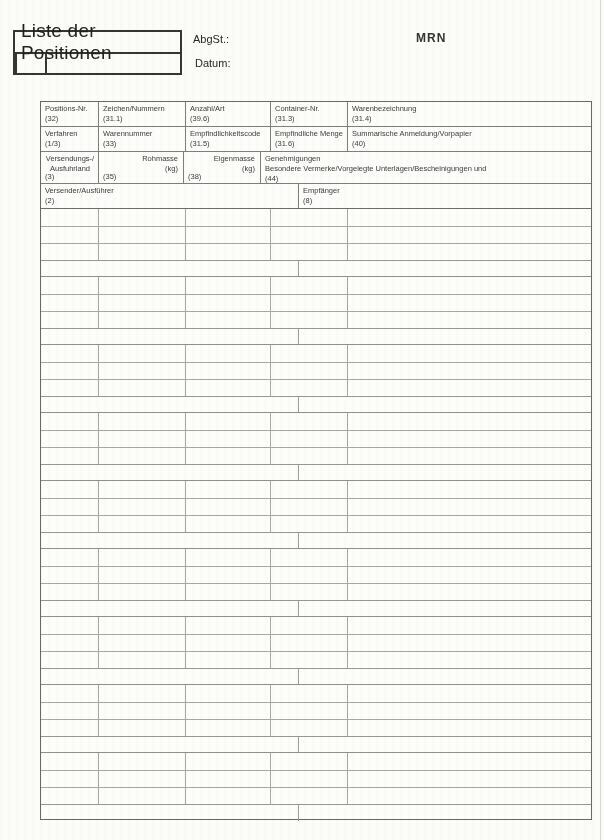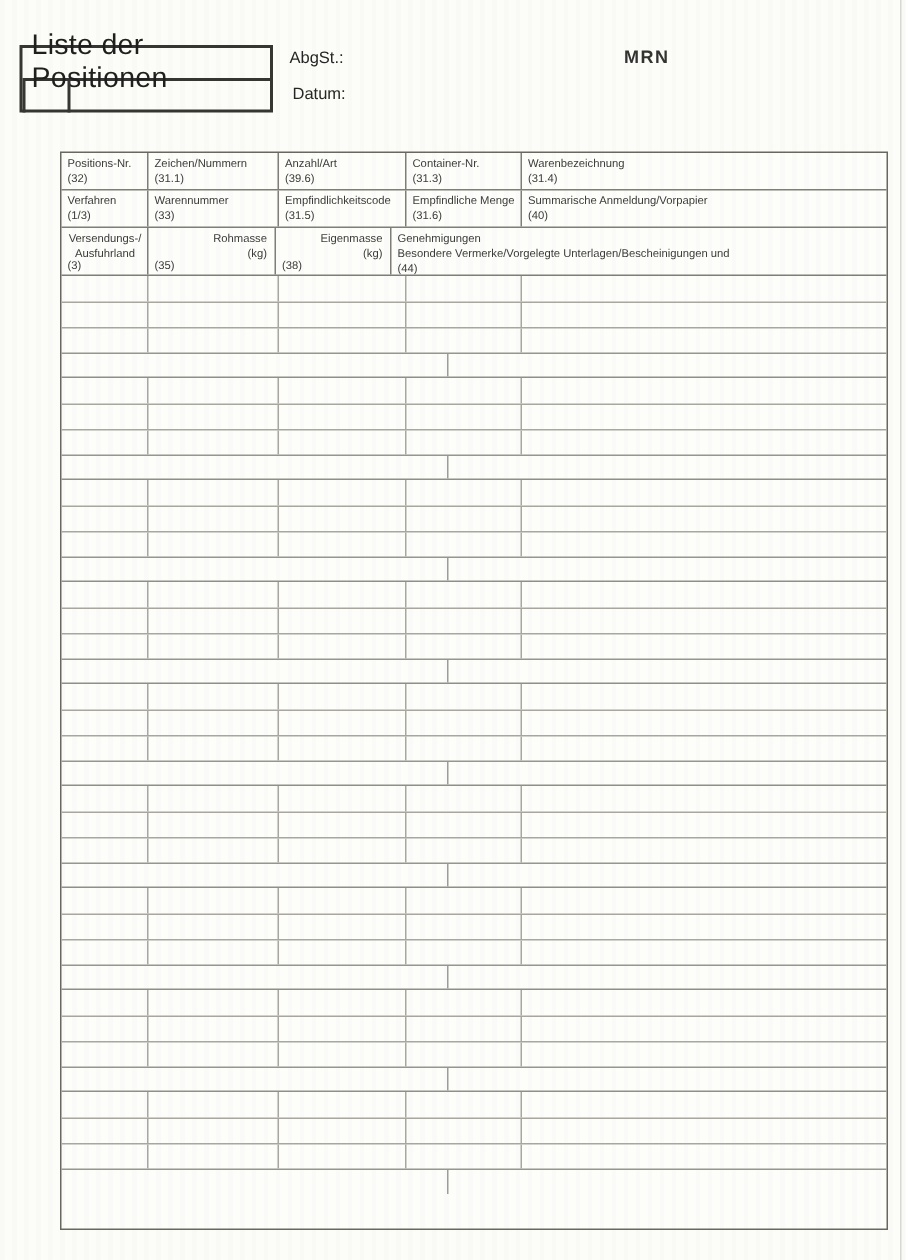--- a/index.html
+++ b/index.html
@@ -155,20 +155,30 @@
         <div>(kg)</div>
         <span class="code-bl">(38)</span>
       </div>
       <div class="hcell grow">
         <div>Genehmigungen</div>
         <div>Besondere Vermerke/Vorgelegte Unterlagen/Bescheinigungen und</div>
         <div>(44)</div>
       </div>
     </div>
 
+    <div class="hrow hr4">
+      <div class="hcell wd1">
+        <div>Versender/Ausführer</div>
+        <div>(2)</div>
+      </div>
+      <div class="hcell grow">
+        <div>Empfänger</div>
+        <div>(8)</div>
+      </div>
+    </div>
 
     <div class="tbody">
         <div class="item-block">
           <div class="brow brow-a">
             <div class="bcell" style="width: 58px;"></div>
             <div class="bcell" style="width: 87px;"></div>
             <div class="bcell" style="width: 85px;"></div>
             <div class="bcell" style="width: 77px;"></div>
             <div class="bcell grow"></div>
           </div>

